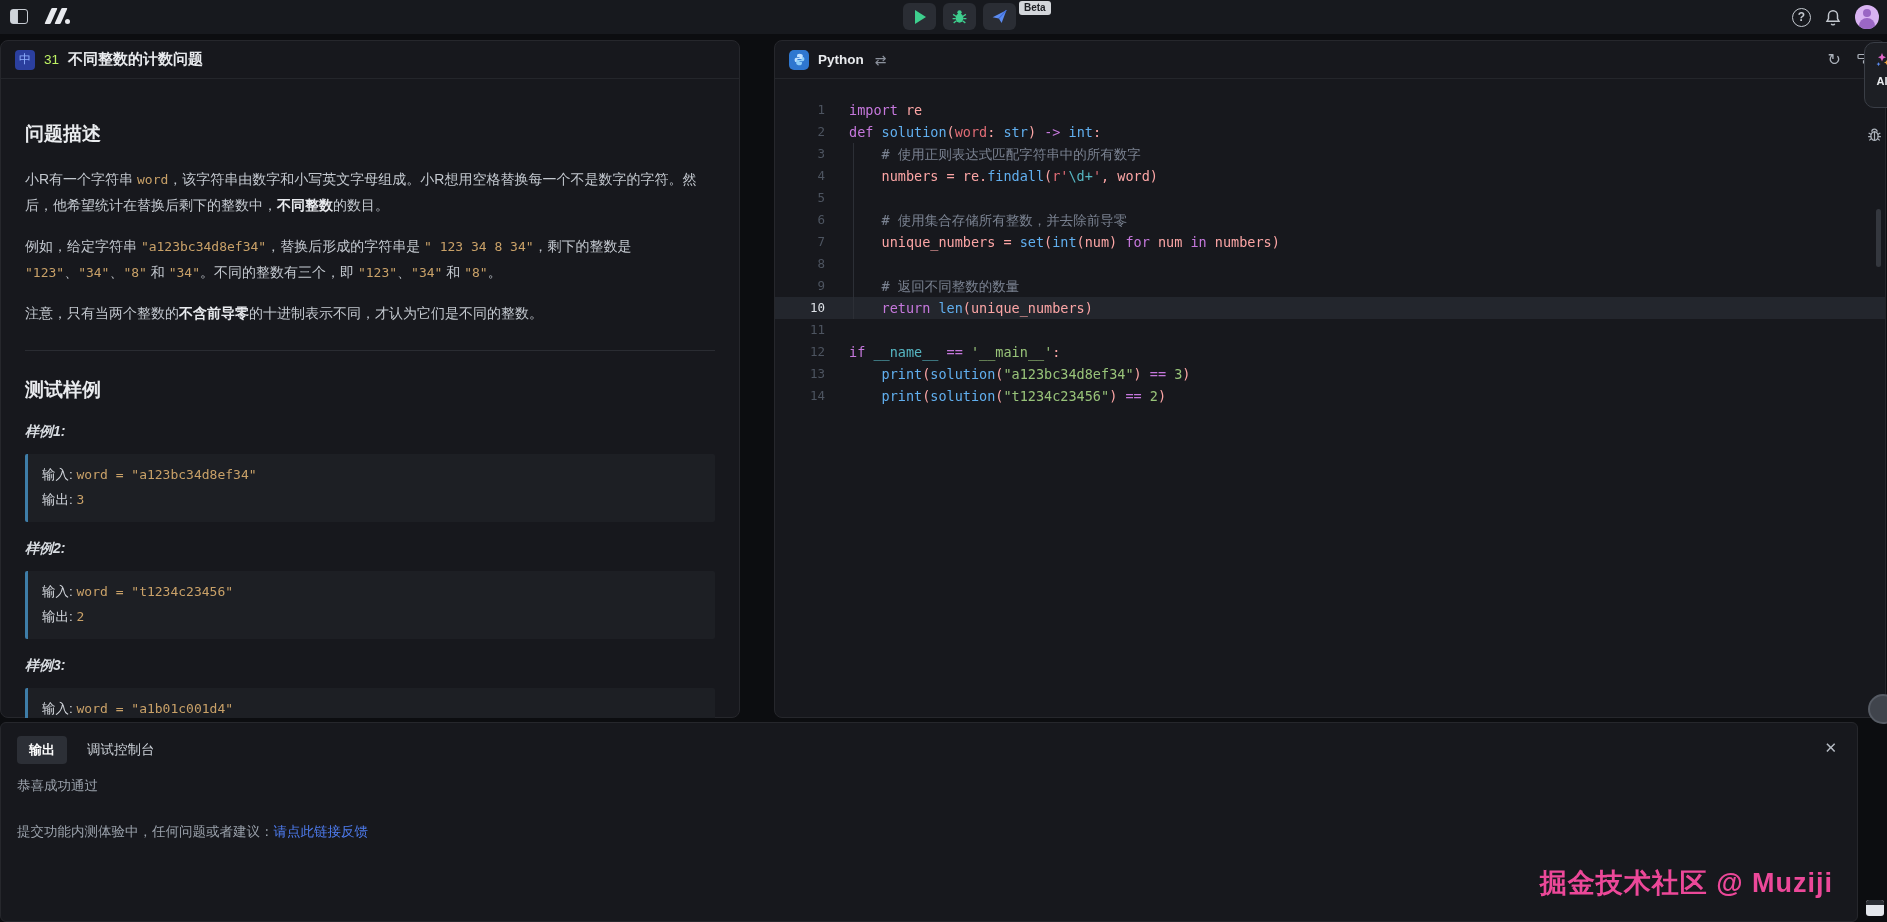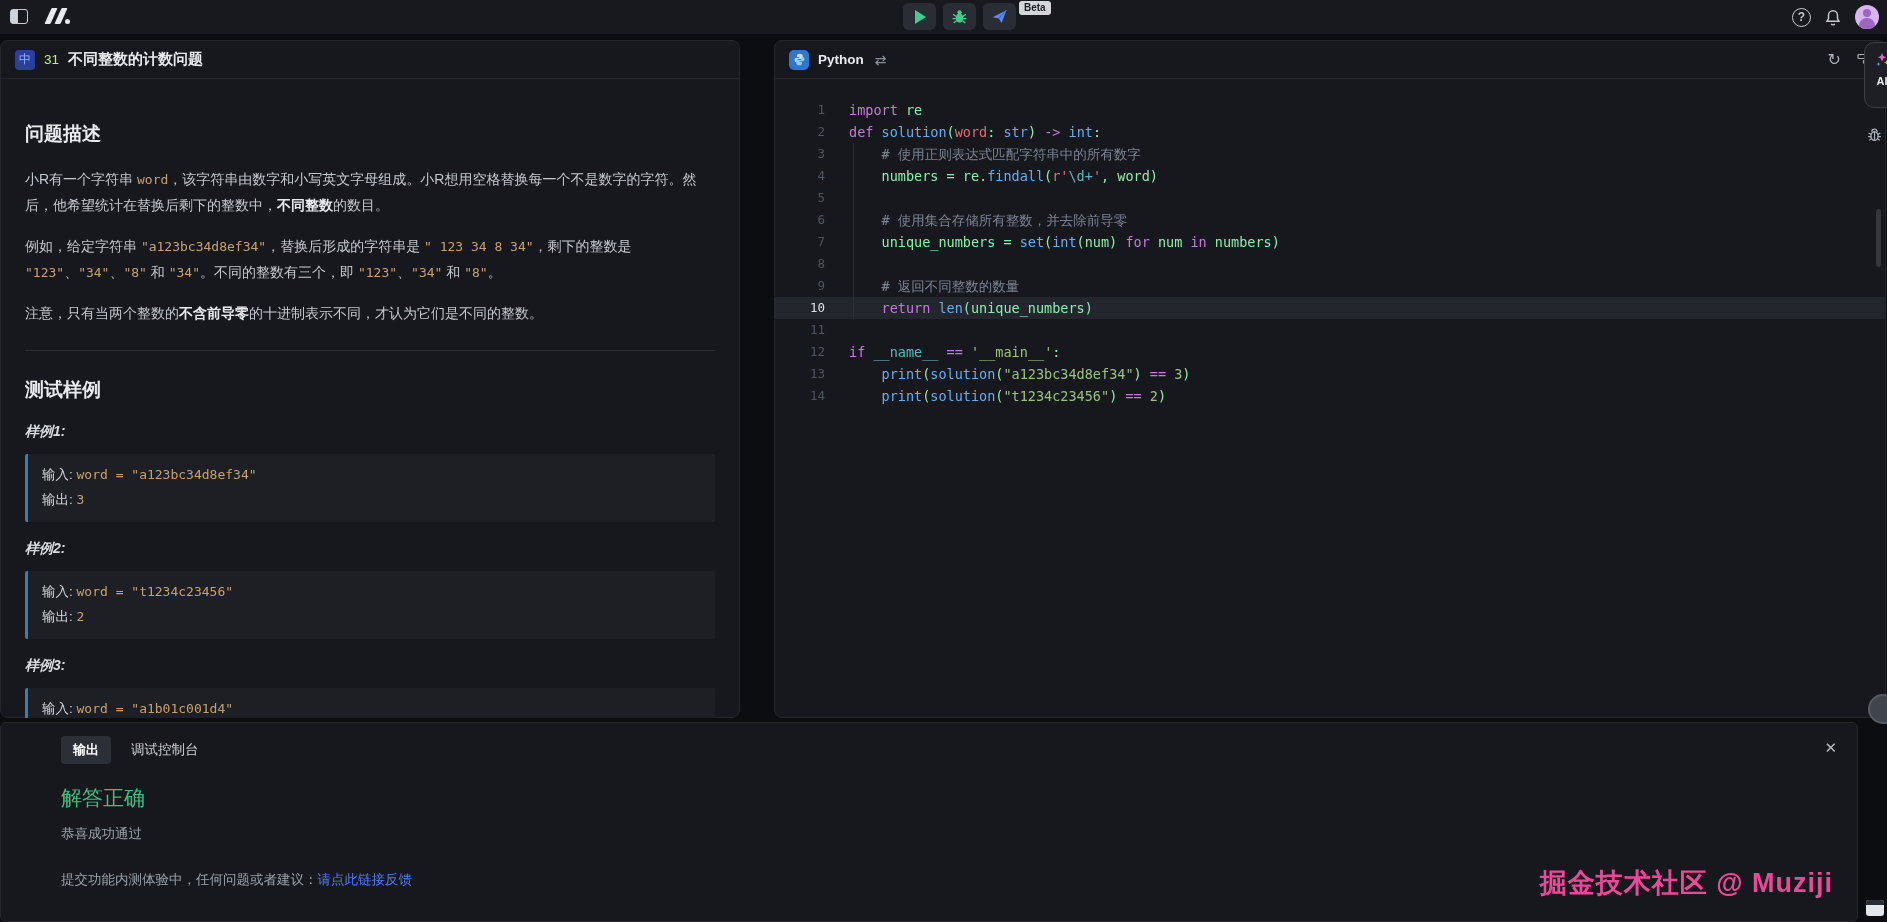--- a/index.html
+++ b/index.html
@@ -26,21 +26,21 @@
   .tb-right { position:absolute; right:8px; top:5px; display:flex; gap:13px; align-items:center; }
   .help-circle { width:19px; height:19px; border:1.6px solid #c3c8cf; border-radius:50%; color:#c3c8cf; font-size:12px; font-weight:700; display:flex; align-items:center; justify-content:center; }
   .avatar { width:24px; height:24px; border-radius:50%; background:#d9b3f2; position:relative; overflow:hidden; }
   .avatar .head { position:absolute; left:8px; top:4px; width:8px; height:8px; border-radius:50%; background:#9a66c4; }
   .avatar .body { position:absolute; left:4px; top:13px; width:16px; height:12px; border-radius:8px 8px 0 0; background:#9a66c4; }
 
   
   .panel { position:absolute; background:#17181d; border:1px solid #26272c; border-radius:8px; }
   .left-panel  { left:0; top:40px; width:740px; height:678px; }
   .editor-panel{ left:774px; top:40px; width:1112px; height:678px; }
-  .bottom-panel{ left:0; top:722px; width:1858px; height:200px; border-radius:6px;padding-left:44px; }
+  .bottom-panel{ left:0; top:722px; width:1858px; height:200px; border-radius:6px; }
 
   .panel-header { height:38px; border-bottom:1px solid #24262b; display:flex; align-items:center; padding:0 14px; gap:9px; }
 
   
   .pb-badge { width:20px; height:20px; background:#2b3f9e; color:#8fb0ff; border-radius:4px; font-size:12px; display:flex; align-items:center; justify-content:center; flex:none; }
   .pb-num { color:#bef264; font-size:13.5px; }
   .pb-title { color:#e9ebee; font-size:15px; font-weight:700; }
   .problem-body { padding:22px 24px; height:639px; overflow:hidden; }
   .problem-body h2 { font-size:19px; color:#e9ebee; font-weight:700; margin:20px 0 20px; }
   .problem-body p { font-size:14px; line-height:1.85; margin-bottom:15px; color:#c3c8cf; }
@@ -60,21 +60,21 @@
   .ed-header-right { margin-left:auto; display:flex; gap:14px; align-items:center; }
   .ed-icon { color:#aab0b9; font-size:16px; line-height:1; cursor:pointer; }
   .code-area { position:relative; padding-top:20px; height:638px; overflow:hidden; }
   .code-line { display:flex; height:22px; font-family:"DejaVu Sans Mono","Liberation Mono",monospace; font-size:13.5px; line-height:22px; }
   .code-line.active { background:#23262d; }
   .ln { width:74px; padding-right:24px; text-align:right; color:#4d5460; font-size:12.5px; flex:none; }
   .code-line.active .ln { color:#dde1e7; }
   .lc { white-space:pre; color:#b6bdc9; }
   .tok-kw { color:#c678dd; } .tok-fn { color:#61afef; } .tok-str { color:#98c379; }
   .tok-num { color:#98c379; } .tok-cm { color:#7a8291; } .tok-pr { color:#e06c75; }
-  .tok-cy { color:#56b6c2; } .tok-pl { color:#86efac;text-align:center; }
+  .tok-cy { color:#56b6c2; } .tok-pl { color:#fca5a5;text-align:center; }
   .indent-guide { position:absolute; left:78px; top:64px; width:1px; height:176px; background:#2c2f36; }
   .ed-scrollthumb { position:absolute; right:4px; top:130px; width:5px; height:58px; background:#34373e; border-radius:3px; }
 
   
   .console-inner { padding:13px 16px; position:relative; height:100%; }
   .console-tabs { display:flex; gap:18px; align-items:center; }
   .console-tab { color:#cdd2d9; font-size:13.5px; padding:5px 2px; cursor:pointer; }
   .console-tab.tab-active { background:#2c2f36; color:#ffffff; font-weight:700; padding:5px 12px; border-radius:4px; font-size:13px; }
   .console-close { position:absolute; right:20px; top:16px; color:#b6bbc3; font-size:15px; cursor:pointer; }
   .result-title { margin-top:20px; font-size:21px; color:#3fbf80; font-weight:500; }
@@ -272,20 +272,19 @@
     </div>
 </aside>
 
 <section class="panel bottom-panel">
   <div class="console-inner">
     <div class="console-tabs" id="console-tabs">
         <div class="console-tab tab-active">输出</div>
         <div class="console-tab">调试控制台</div>
       </div>
     <span class="console-close">✕</span>
-    <div class="result-title">解答正确</div>
     <div class="result-sub">恭喜成功通过</div>
     <div class="feedback-line">
       <span>提交功能内测体验中，任何问题或者建议：</span><span class="feedback-link">请点此链接反馈</span>
     </div>
     <div class="watermark">掘金技术社区 @ Muziji</div>
   </div>
 </section>
 
 </body></html>

